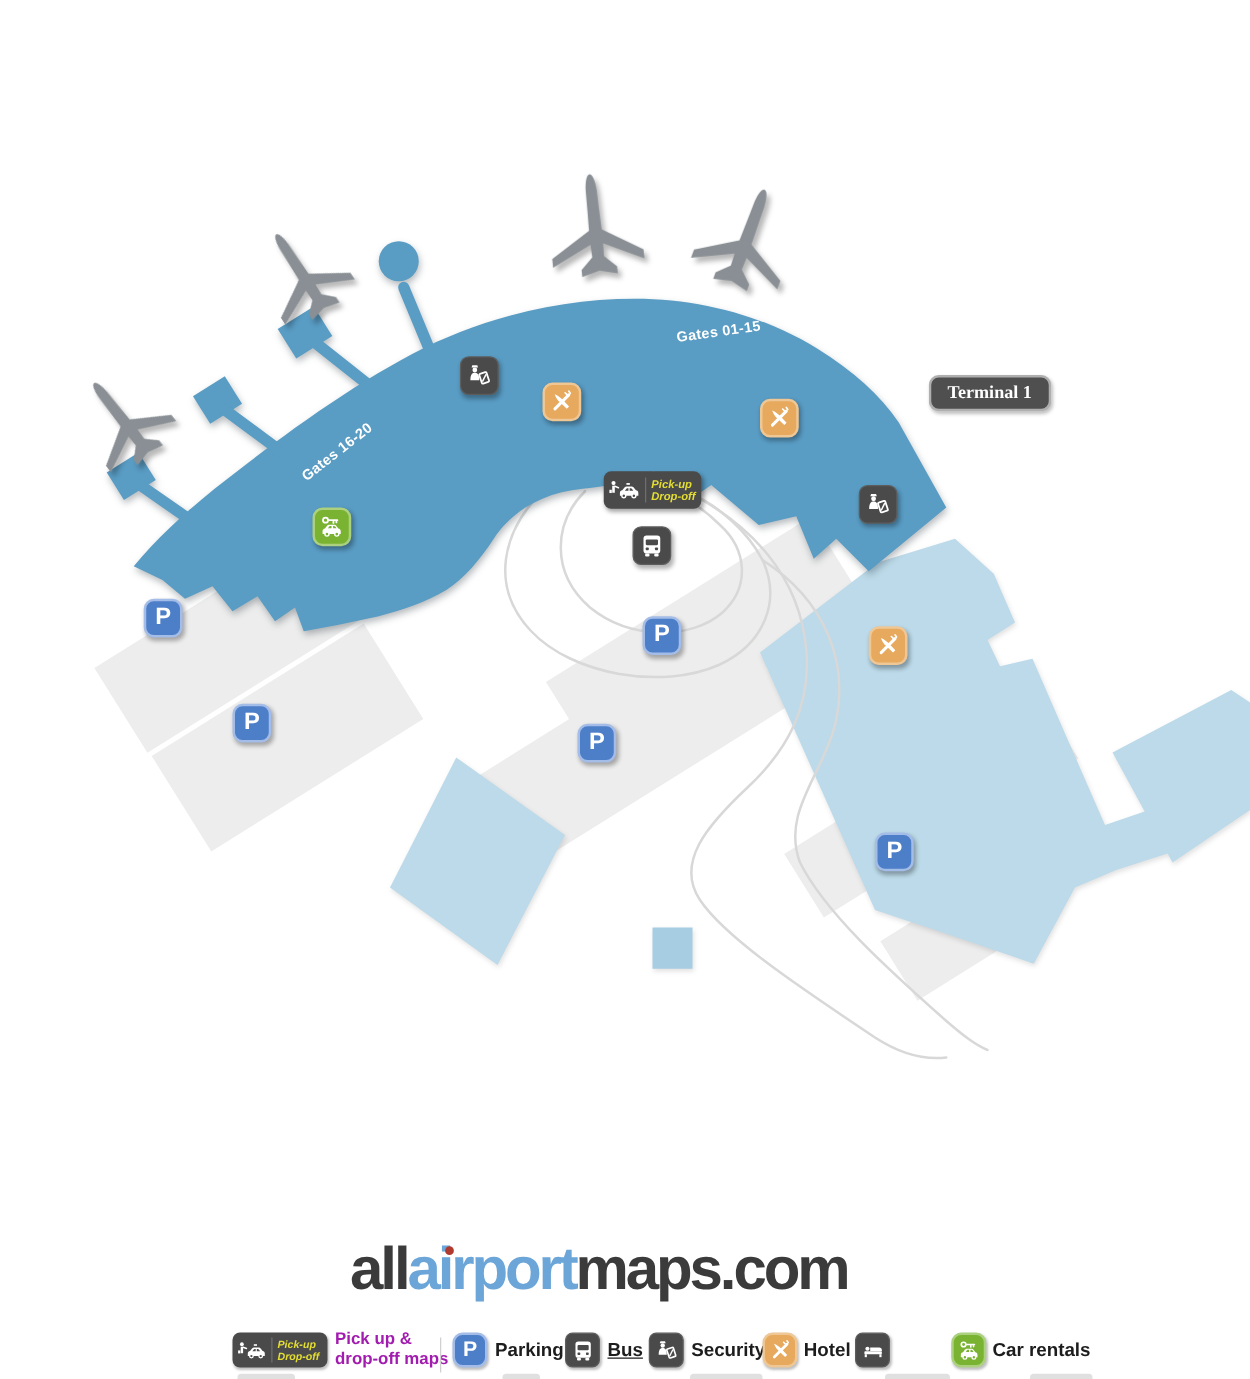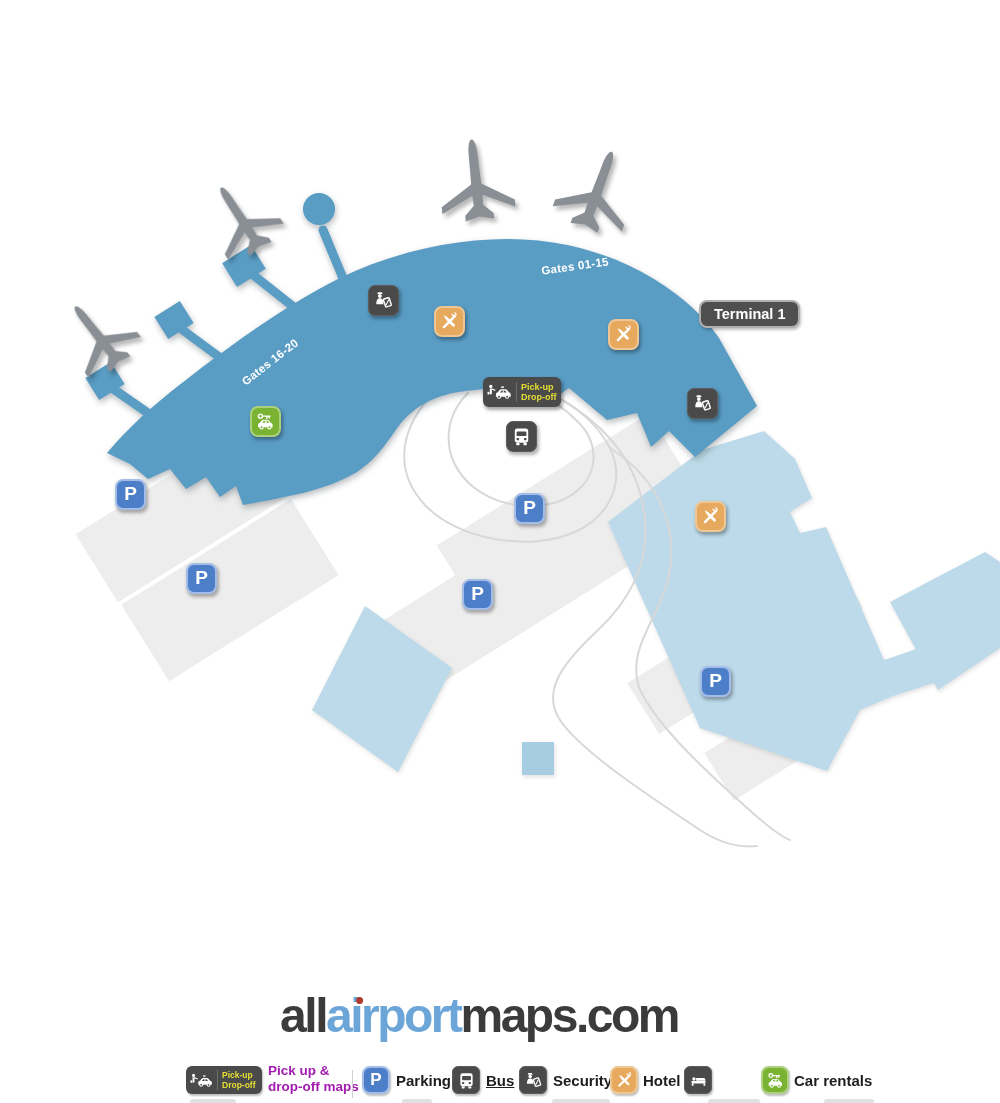--- a/index.html
+++ b/index.html
@@ -28,21 +28,21 @@
 
   
   .pickup-badge{
     position:absolute;width:78px;height:30px;background:#4a4a4a;border-radius:6px;
     display:flex;align-items:center;box-shadow:1.5px 2.5px 3.5px rgba(0,0,0,.35);
     padding:0 4px;box-sizing:border-box;
   }
   .pickup-badge .pk-ic{width:26px;height:20px;flex:0 0 auto;}
   .pk-div{width:1px;height:20px;background:#6e6e6e;margin:0 4px 0 3px;}
   .pk-txt{display:flex;flex-direction:column;justify-content:center;}
-  .pk-txt span{color:#e4de33;font-size:9px;font-weight:bold;line-height:10.5px;white-space:nowrap;}
+  .pk-txt span{color:#e4de33;font-size:9px;font-weight:bold;line-height:10.5px;white-space:nowrap;font-style:italic;}
 
   .terminal-label{
     position:absolute;background:#4f4f4f;color:#fff;font-size:14.5px;font-weight:bold;
     padding:4px 13px;border-radius:8px;border:2px solid rgba(255,255,255,.55);
     box-shadow:1px 2px 3px rgba(0,0,0,.25);white-space:nowrap;
   }
   .gates-label{
     position:absolute;width:96px;text-align:center;color:#ffffff;font-size:11.5px;
     font-weight:bold;letter-spacing:.3px;white-space:nowrap;
   }
@@ -192,21 +192,21 @@
     <use href="#g-plane" transform="translate(242,220) rotate(-33) scale(0.92)"></use>
     <use href="#g-plane" transform="translate(476,182) rotate(-6) scale(1.02)"></use>
     <use href="#g-plane" transform="translate(597,192) rotate(20) scale(1.02)"></use>
     <use href="#g-plane" transform="translate(99,337) rotate(-38) scale(0.92)"></use>
   </g>
 </svg>
 
 <div class="gates-label" style="left:527px;top:260px;transform:rotate(-8deg);">Gates 01-15</div>
 <div class="gates-label" style="left:222px;top:356px;transform:rotate(-38deg);">Gates 16-20</div>
 
-<div class="terminal-label" style="left:699px;top:300px;">Terminal 1</div>
+<div class="terminal-label" style="left:743px;top:300px;font-family:Liberation Serif, serif;">Terminal 1</div>
 
 <div class="badge dark sz31" style="left:368px;top:285px;">
   <svg viewBox="0 0 24 24">
       <use href="#g-security"></use>
     </svg>
 </div>
 <div class="badge dark sz31" style="left:687px;top:388px;">
   <svg viewBox="0 0 24 24">
       <use href="#g-security"></use>
     </svg>

